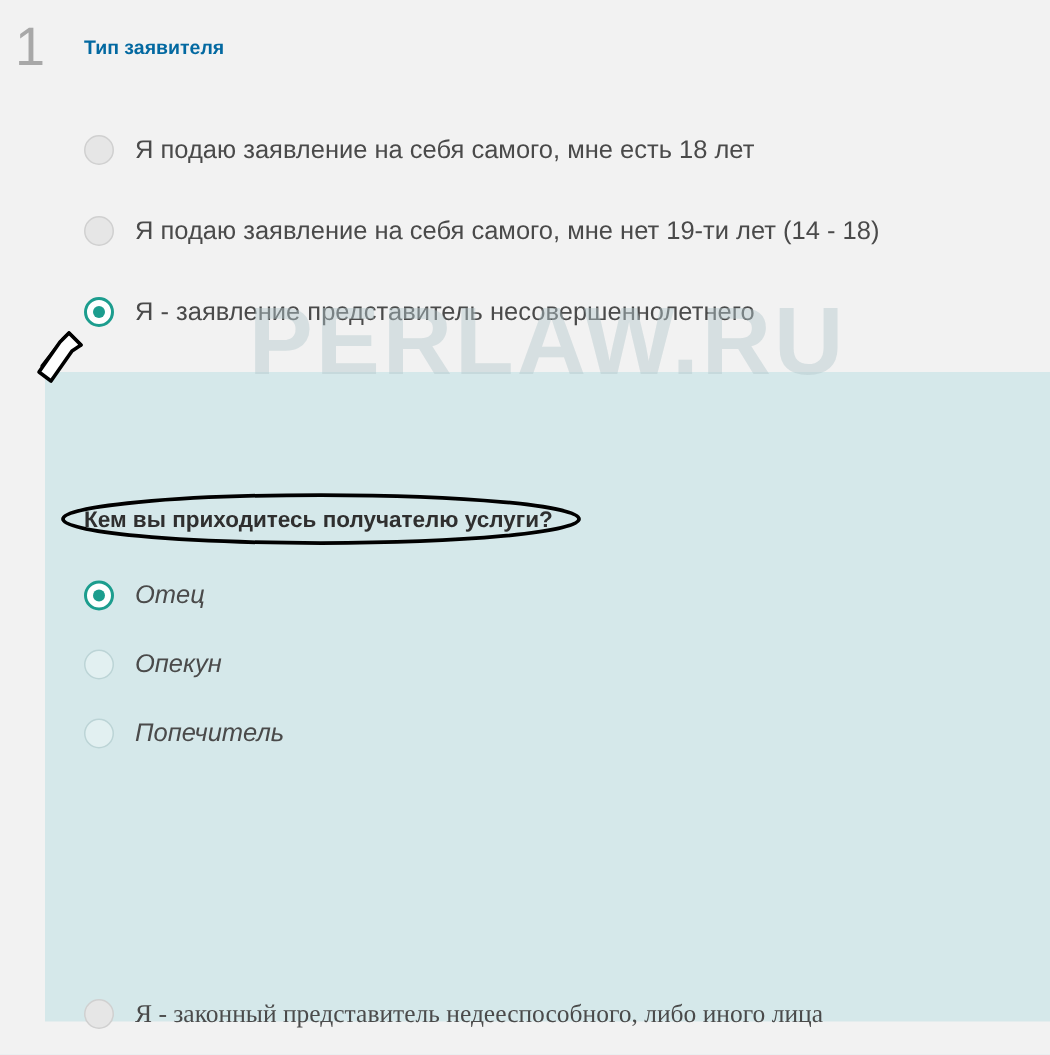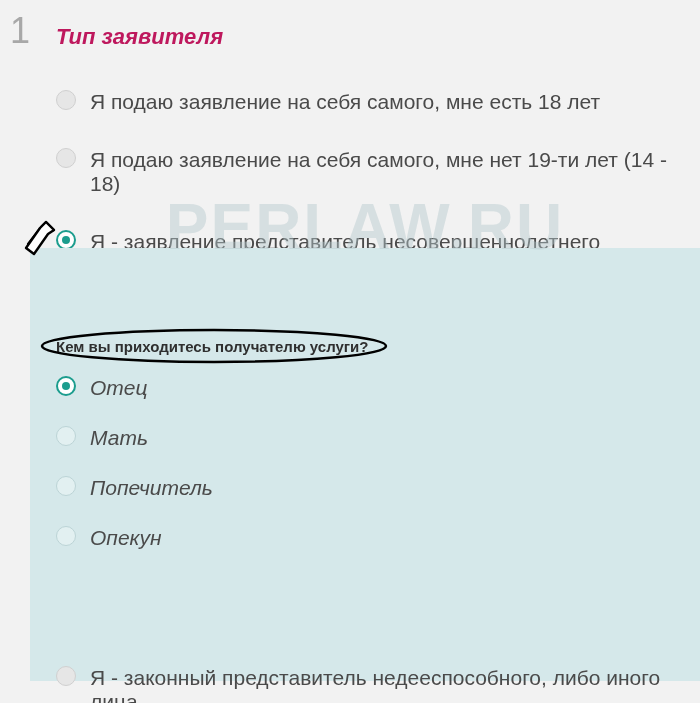--- a/index.html
+++ b/index.html
@@ -25,38 +25,37 @@
     top: 10px;
     font-size: 36px;
     font-weight: 300;
     color: #a8a8a8;
     font-family: "Segoe UI Light", Arial, sans-serif;
   }
   .step-title {
     position: absolute;
     left: 56px;
     top: 24px;
-    font-size: 22px;
+    font-size: 13px;
     font-weight: 700;
-    color: #be185d;
-    font-style: italic;
+    color: #0369a1;
   }
   .opts {
     position: absolute;
     left: 56px;
     top: 80px;
     right: 10px;
   }
   .opt {
     display: flex;
     align-items: flex-start;
     gap: 14px;
     padding: 10px 0 10px 0;
     margin-bottom: 14px;
-    font-size: 21px;
+    font-size: 17px;
     color: #4a4a4a;
     cursor: pointer;
   }
   .radio {
     width: 20px;
     height: 20px;
     border-radius: 50%;
     background: #e6e6e6;
     border: 1px solid #d0d0d0;
     box-sizing: border-box;
@@ -85,21 +84,21 @@
     top: 248px;
     height: 433px;
     background: #d5e8ea;
     box-sizing: border-box;
     padding: 90px 26px 0 26px;
   }
   .sub-q {
     font-size: 15px;
     font-weight: 700;
     color: #2f2f2f;
-    margin-bottom: 13px;
+    margin-bottom: 24px;
   }
   .sub-opts .opt {
     margin-bottom: 10px;
     padding: 8px 0;
     font-style: italic;
   }
   .sub-opts .radio {
     background: #e2f0f1;
     border: 1px solid #bcd4d6;
   }
@@ -172,35 +171,31 @@
   <div class="sub-panel">
     <div class="wm" style="top:-58px;">PERLAW.RU</div>
     <div class="sub-q">Кем вы приходитесь получателю услуги?</div>
     <div class="sub-opts">
       <div class="opt">
         <span class="radio selected"></span>
         <span>Отец</span>
       </div>
       <div class="opt">
         <span class="radio"></span>
-        <span>Мать</span>
+        <span>Опекун</span>
       </div>
       <div class="opt">
         <span class="radio"></span>
         <span>Попечитель</span>
       </div>
-      <div class="opt">
-        <span class="radio"></span>
-        <span>Опекун</span>
-      </div>
     </div>
   </div>
 
   <div class="bottom-opt">
-    <div class="opt" style="margin:0;padding:6px 0;">
+    <div class="opt" style="margin:0;padding:6px 0;font-family:Liberation Serif, serif;">
       <span class="radio"></span>
       <span>Я - законный представитель недееспособного, либо иного лица</span>
     </div>
   </div>
 
   <svg class="arrow-annot" viewBox="0 0 40 50">
     <path d="M30 4 L38 12 L32 14 L20 32 L12 26 L26 8 Z M30 4 L26 8 M38 12 L32 14" fill="#ffffff" stroke="#000000" stroke-width="2.2" stroke-linejoin="round"></path>
     <path d="M30 4 L38 12 L32 16 L18 36 L10 30 L24 10 Z" fill="#ffffff" stroke="#000000" stroke-width="2.4" stroke-linejoin="round"></path>
   </svg>
 

